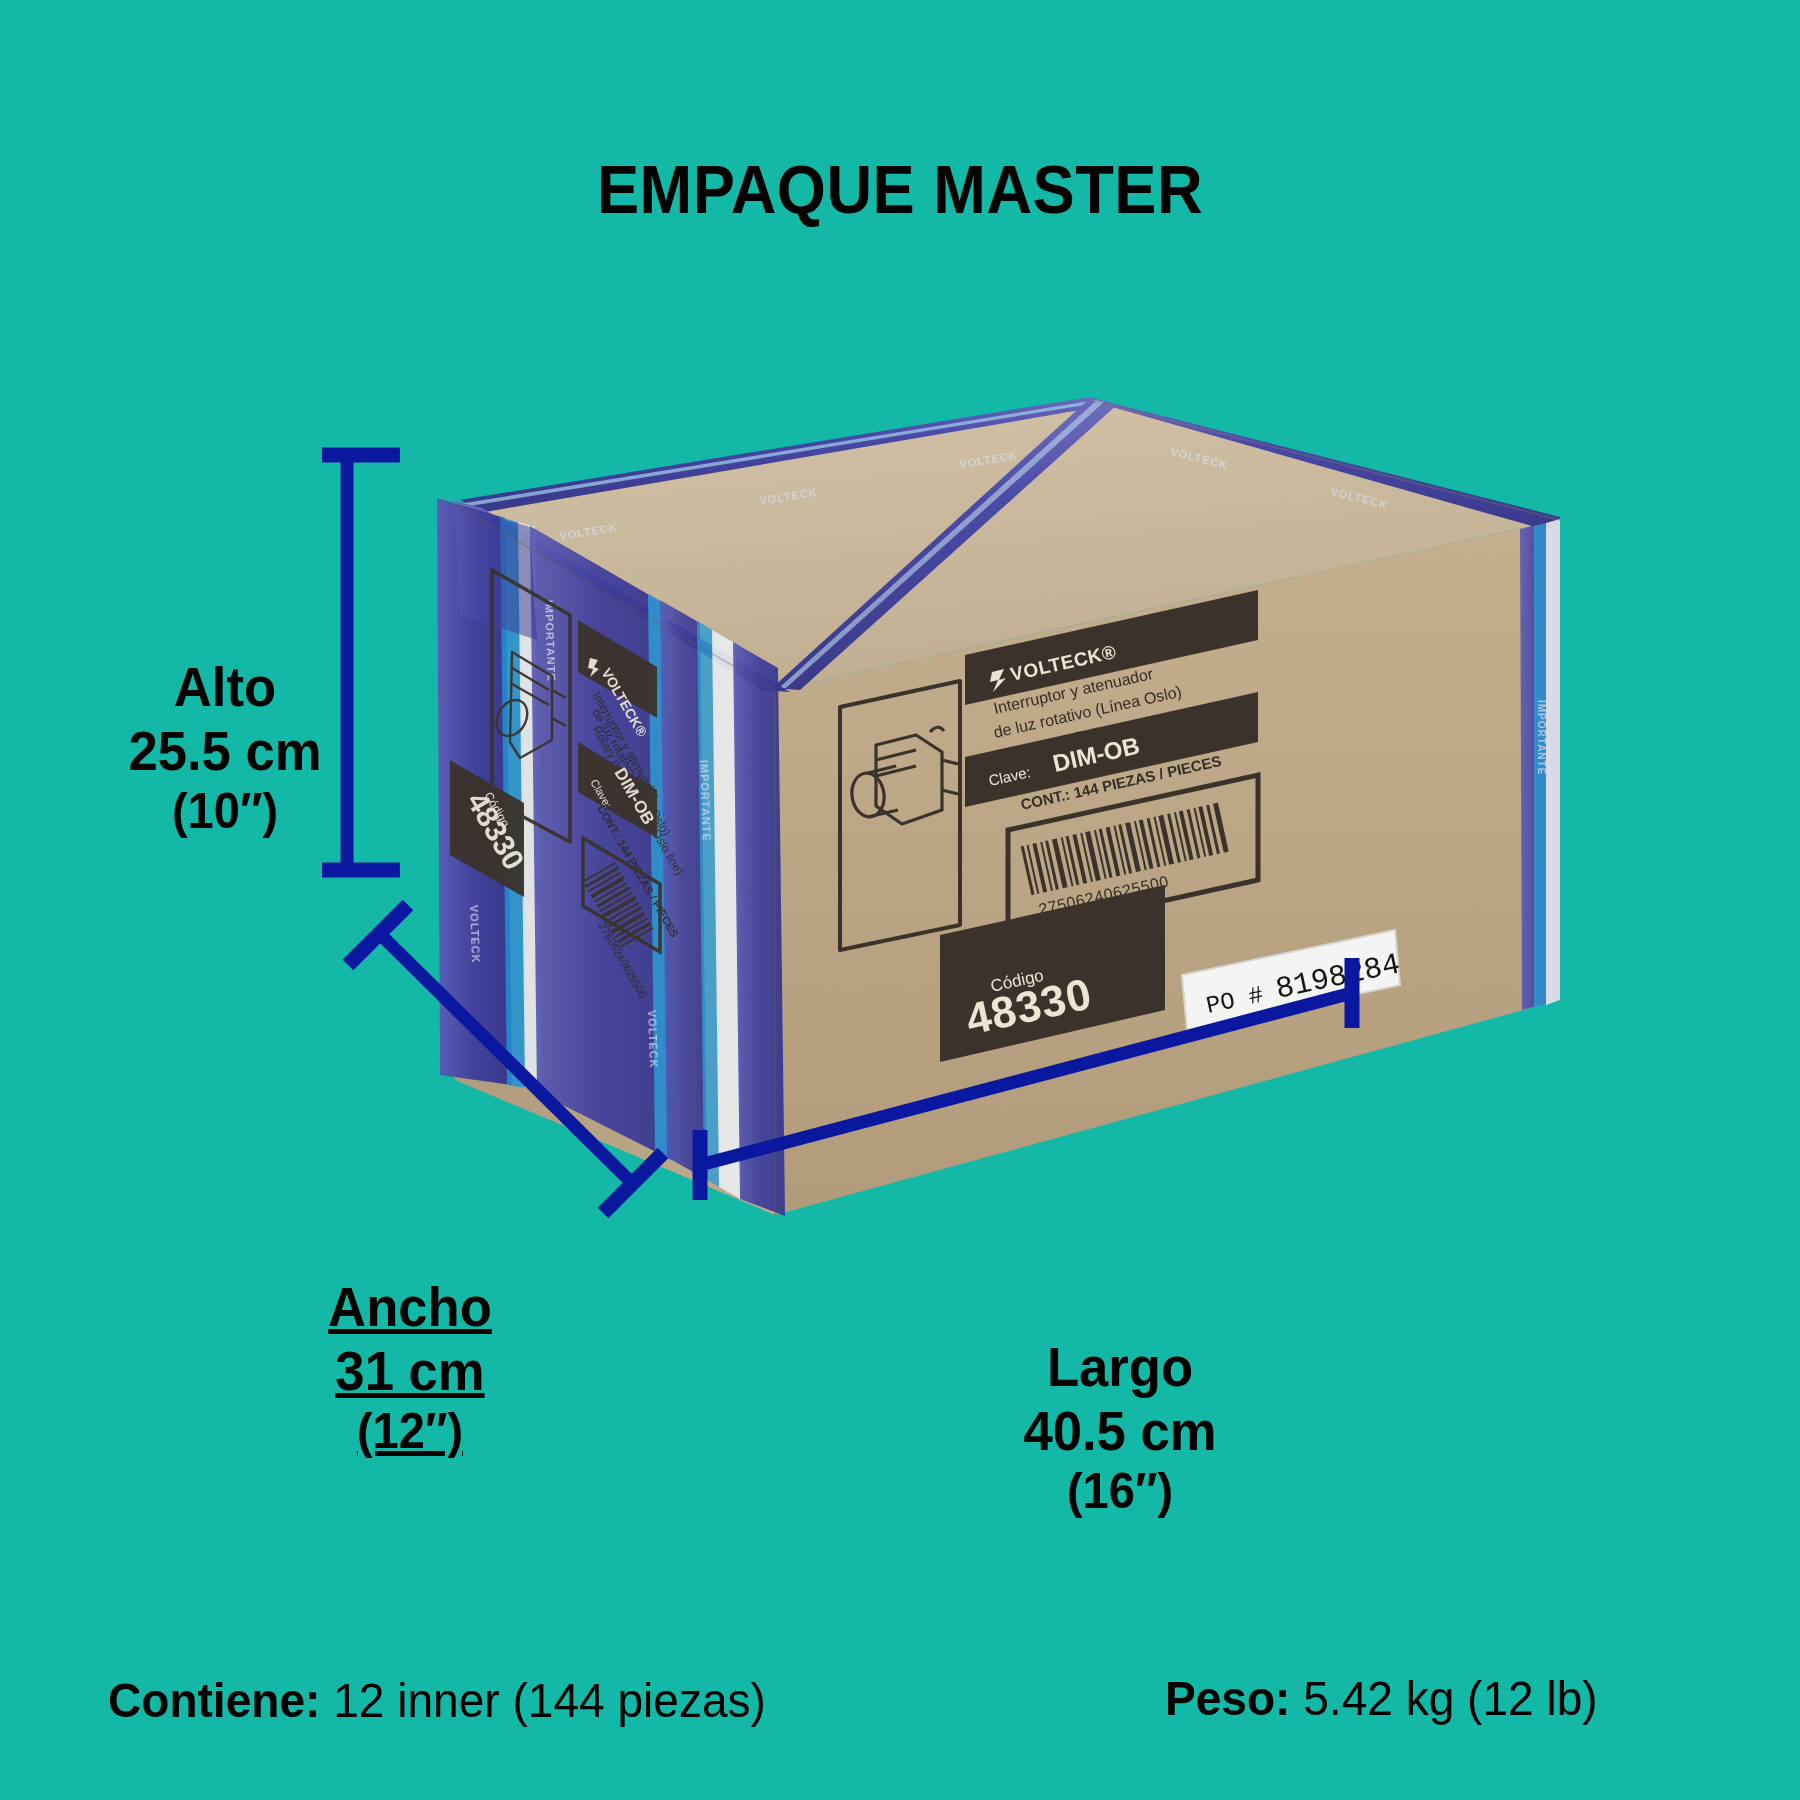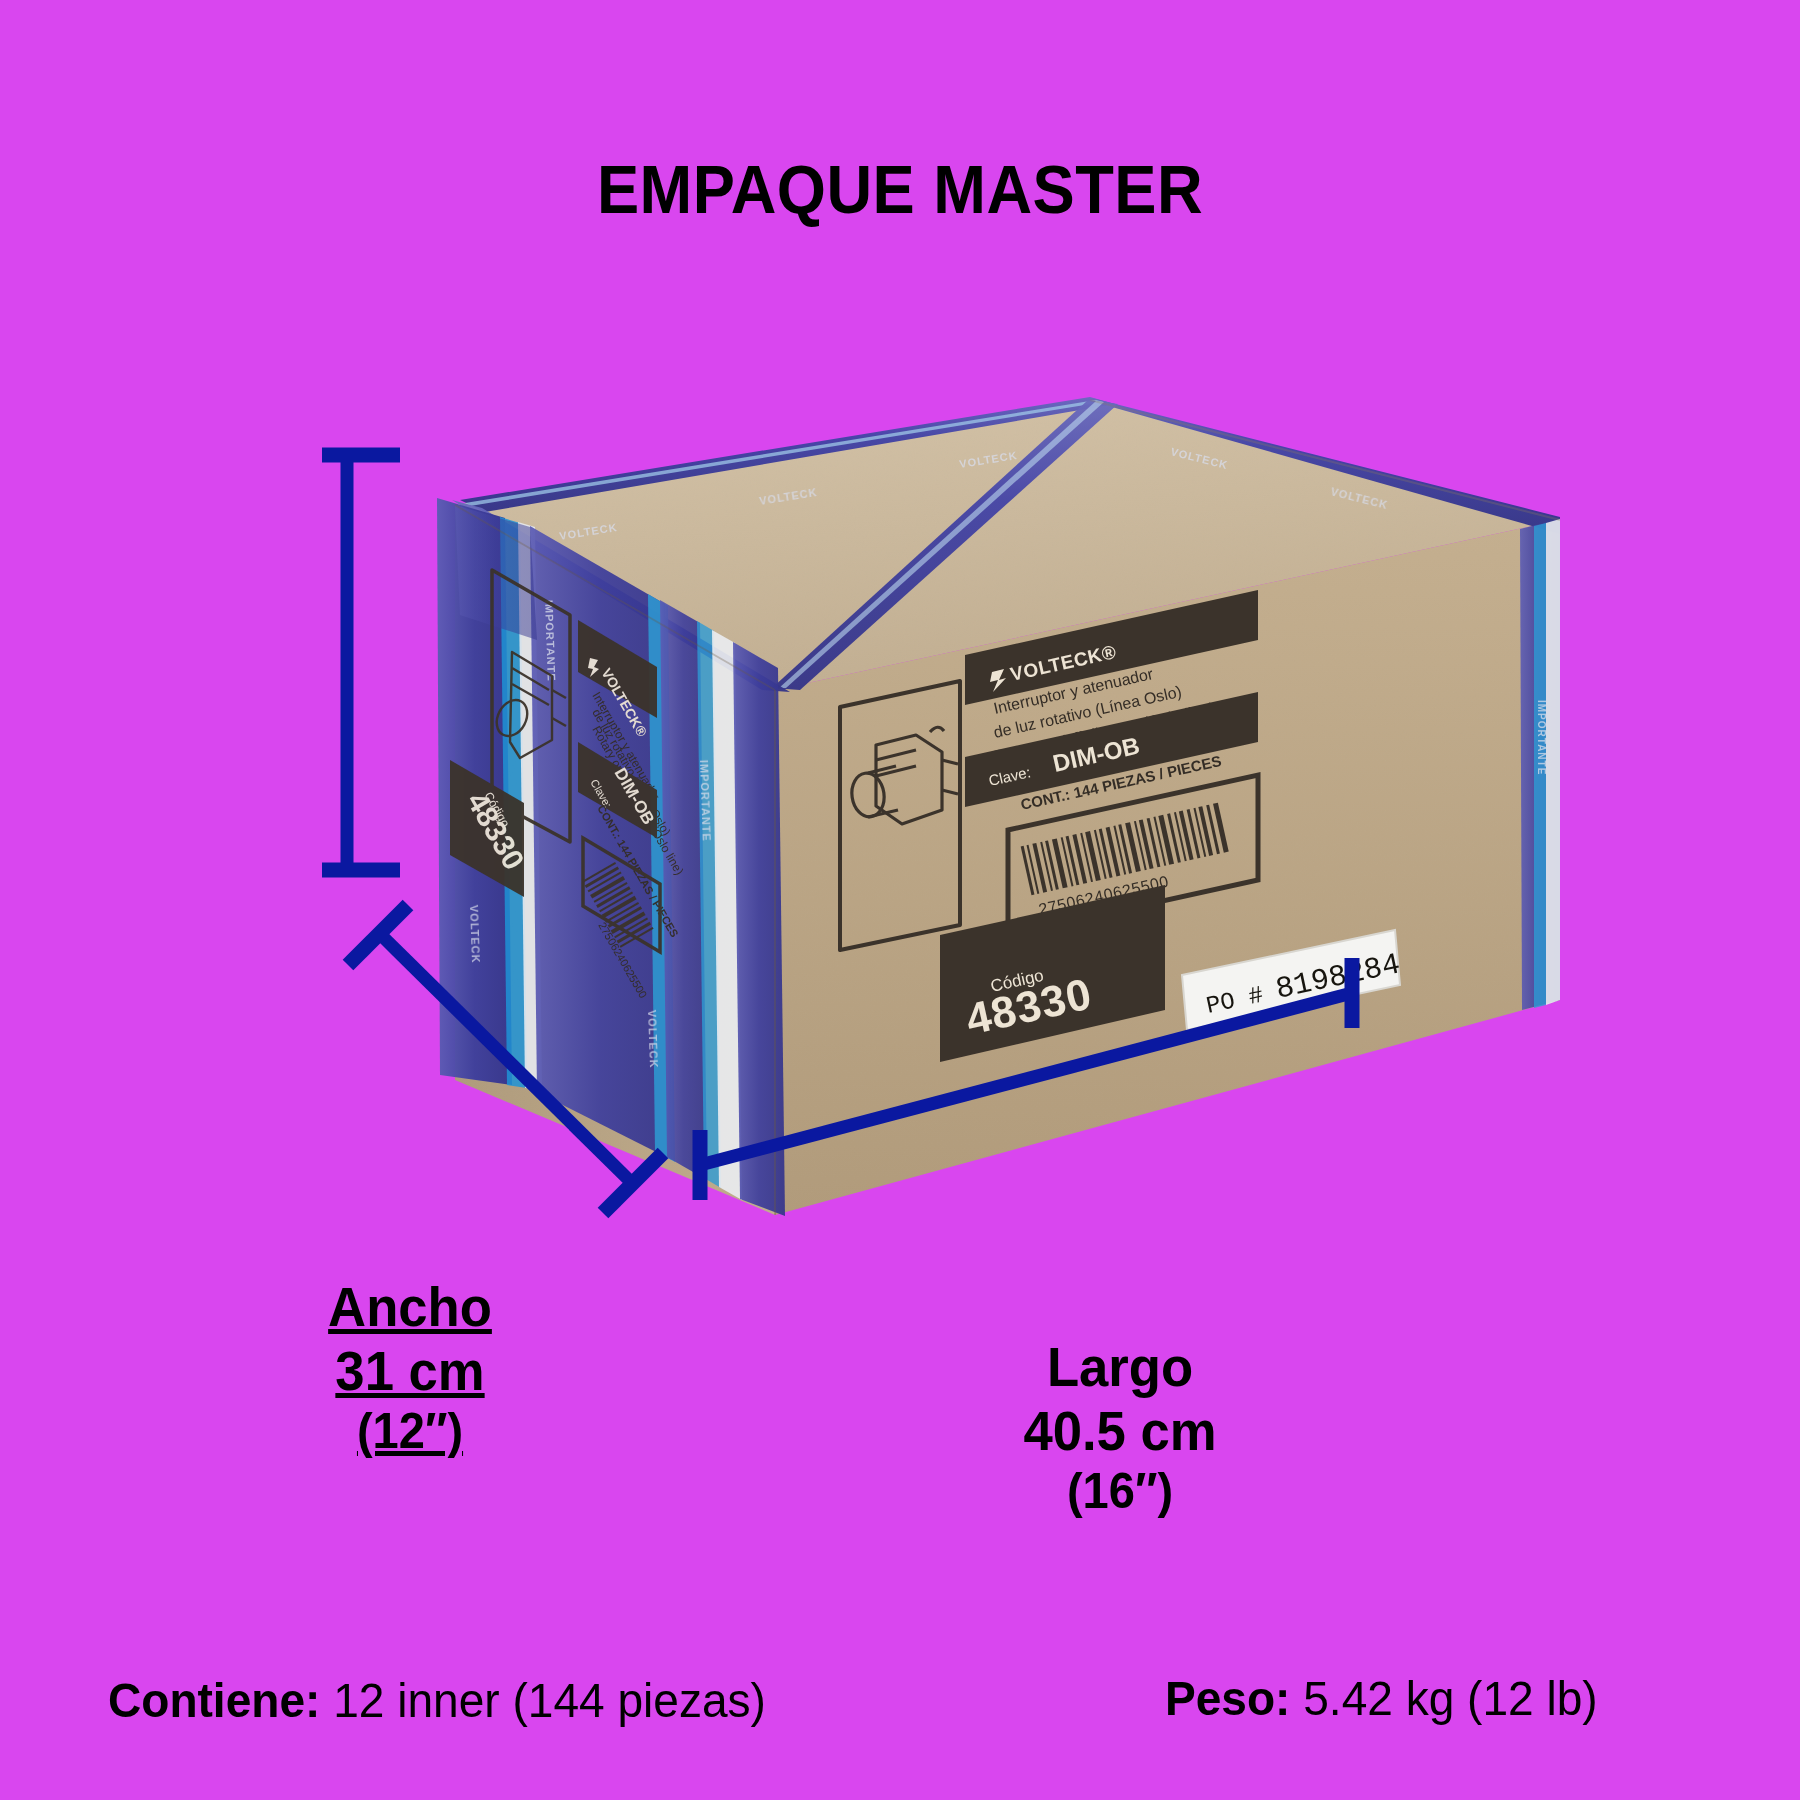--- a/index.html
+++ b/index.html
@@ -2,21 +2,21 @@
 <html><head>
 <meta charset="utf-8">
 <style>
   * { box-sizing: border-box; margin: 0; padding: 0; }
   html, body {
     width: 1800px; height: 1800px;
     background: #ffffff;
     font-family: "Liberation Sans", sans-serif;
     overflow: hidden;
   }
-  #root { position: relative; width: 1800px; height: 1800px; background:#d946ef; }
+  #root { position: relative; width: 1800px; height: 1800px; background:#14b8a6; }
 
   
   .title {
     position: absolute;
     top: 150px; left: 0; width: 1800px;
     text-align: center;
     font-size: 68px;
     font-weight: 700;
     letter-spacing: 0.5px;
     color: #000;
@@ -298,20 +298,25 @@
       </g>
 
       <g>
         <line x1="700" y1="1165" x2="1352" y2="993"></line>
         <line x1="700" y1="1130" x2="700" y2="1200" stroke-width="15"></line>
         <line x1="1352" y1="958" x2="1352" y2="1028" stroke-width="15"></line>
       </g>
     </g>
   </svg>
 
+  <div class="dim-block" id="dim-alto">
+    <div class="l1">Alto</div>
+    <div class="l2">25.5 cm</div>
+    <div class="l3">(10″)</div>
+  </div>
 
   <div class="dim-block" id="dim-ancho">
     <div class="l1">Ancho</div>
     <div class="l2">31 cm</div>
     <div class="l3">(12″)</div>
   </div>
 
   <div class="dim-block" id="dim-largo">
     <div class="l1">Largo</div>
     <div class="l2">40.5 cm</div>

